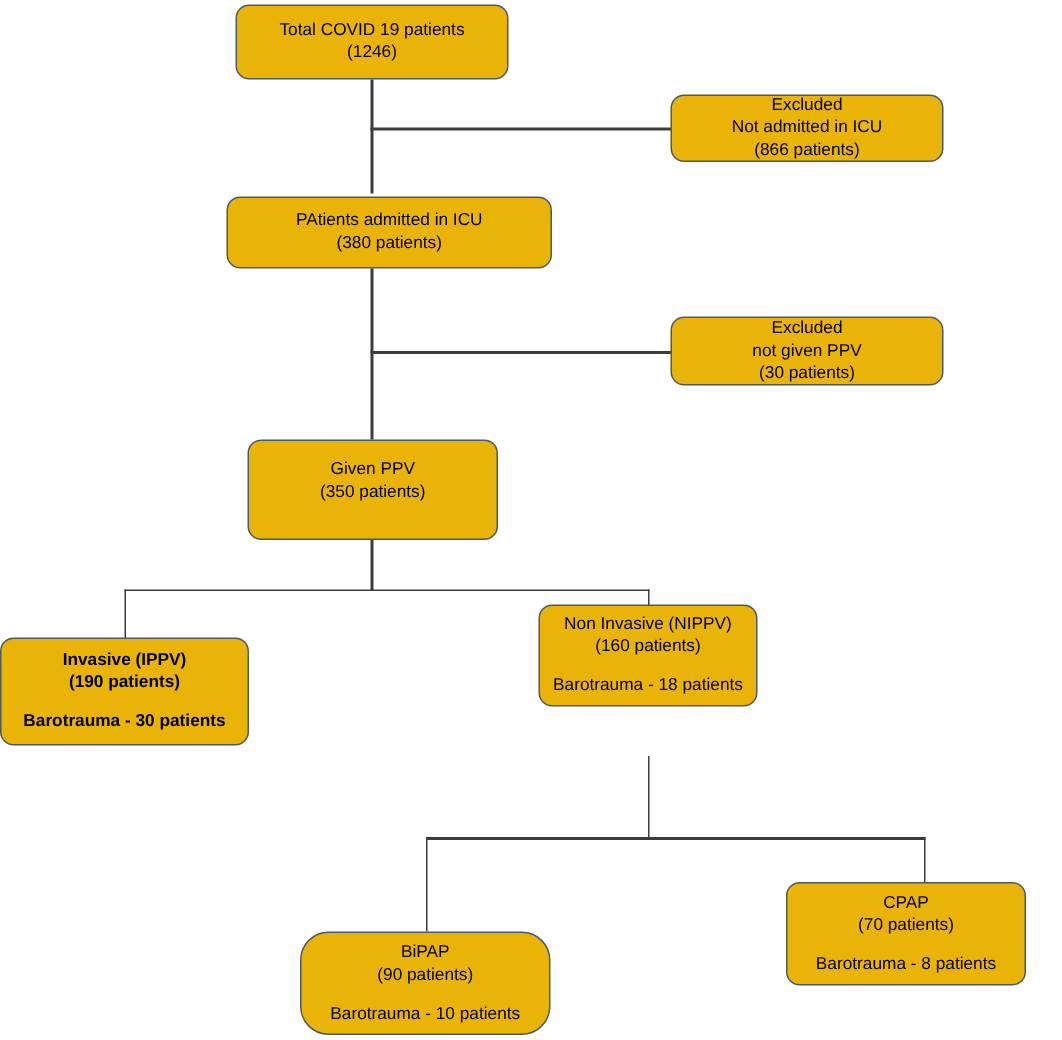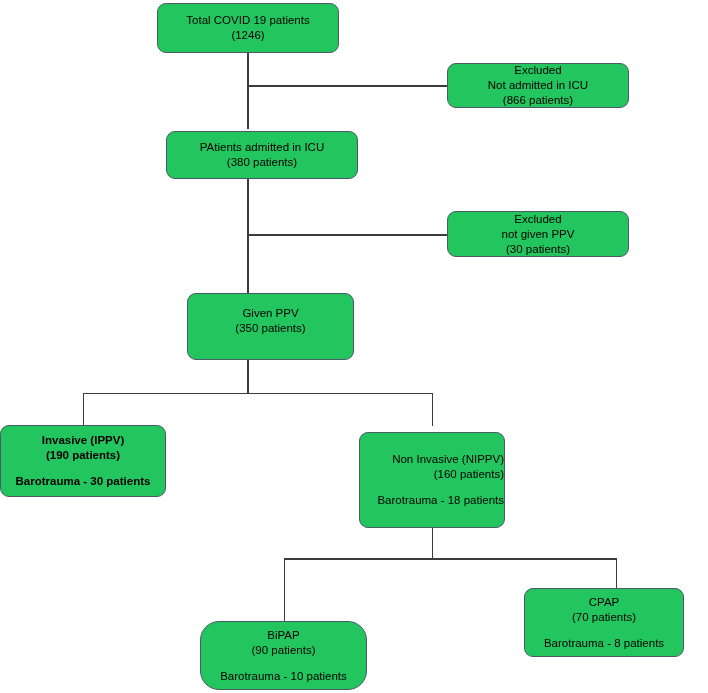--- a/index.html
+++ b/index.html
@@ -13,21 +13,21 @@
   #flowchart {
     position: relative;
     width: 708px;
     height: 693px;
     background: #ffffff;
     overflow: hidden;
   }
   .node {
     position: absolute;
     box-sizing: border-box;
-    background: #22c55e;
+    background: #eab308;
     border: 1.2px solid #4a5a66;
     border-radius: 9px;
     display: flex;
     flex-direction: column;
     align-items: center;
     justify-content: center;
     color: #000000;
     font-size: 11.5px;
     line-height: 15px;
     text-align: center;
@@ -83,45 +83,45 @@
     <span class="line">Total COVID 19 patients</span>
     <span class="line">(1246)</span>
   </div>
 
   <div class="node" style="left:447px; top:63px; width:182px; height:45px;">
     <span class="line">Excluded</span>
     <span class="line">Not admitted in ICU</span>
     <span class="line">(866 patients)</span>
   </div>
 
-  <div class="node" style="left:166px; top:131px; width:192px; height:48px;">
+  <div class="node" style="left:151px; top:131px; width:217px; height:48px;">
     <span class="line">PAtients admitted in ICU</span>
     <span class="line">(380 patients)</span>
   </div>
 
   <div class="node" style="left:447px; top:211px; width:182px; height:46px;">
     <span class="line">Excluded</span>
     <span class="line">not given PPV</span>
     <span class="line">(30 patients)</span>
   </div>
 
-  <div class="node" style="left:165px; top:293px; width:167px; height:67px;margin-left:22px;">
+  <div class="node" style="left:165px; top:293px; width:167px; height:67px;">
     <span class="line">Given PPV</span>
     <span class="line">(350 patients)</span>
     <span class="spacer"></span>
   </div>
 
   <div class="node" style="left:0px; top:425px; width:166px; height:72px;font-weight:bold;">
     <span class="line">Invasive (IPPV)</span>
     <span class="line">(190 patients)</span>
     <span class="spacer"></span>
     <span class="line">Barotrauma - 30 patients</span>
   </div>
 
-  <div class="node" style="left:359px; top:432px; width:146px; height:96px;align-items:flex-end;">
+  <div class="node" style="left:359px; top:403px; width:146px; height:68px;">
     <span class="line">Non Invasive (NIPPV)</span>
     <span class="line">(160 patients)</span>
     <span class="spacer"></span>
     <span class="line">Barotrauma - 18 patients</span>
   </div>
 
   <div class="node" style="left:200px; top:621px; width:167px; height:69px;border-radius:19px;">
     <span class="line">BiPAP</span>
     <span class="line">(90 patients)</span>
     <span class="spacer"></span>

